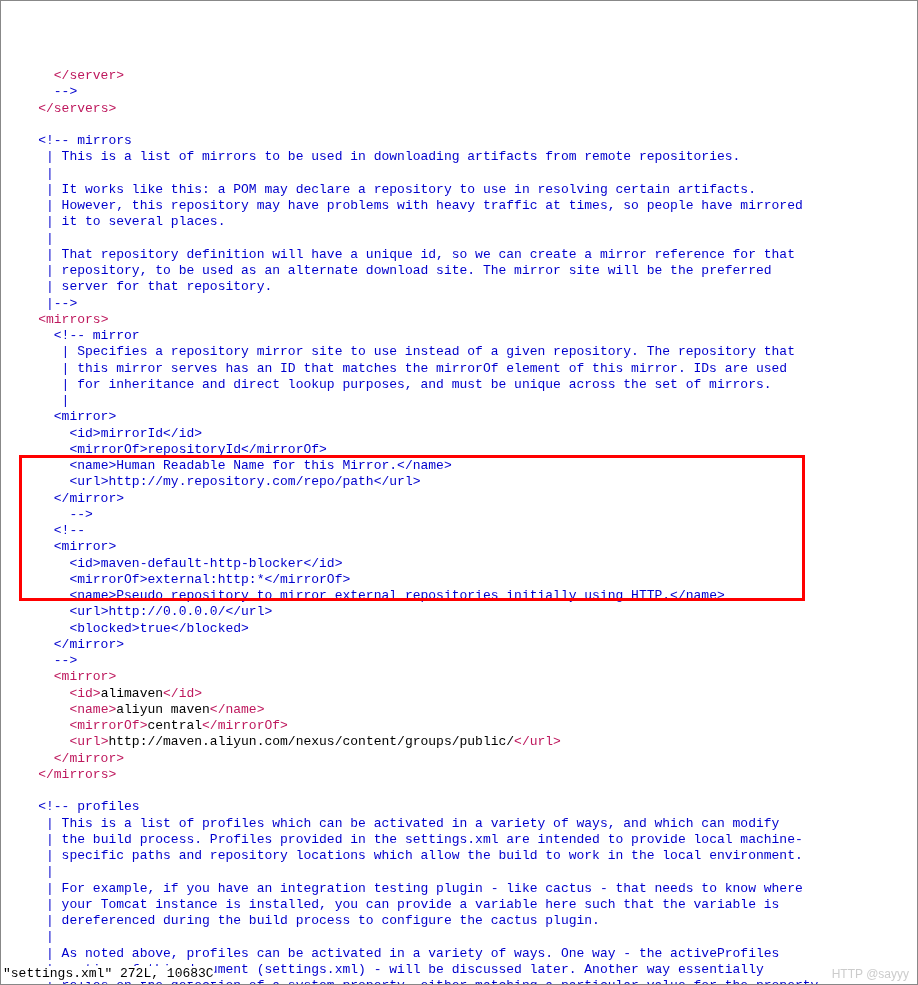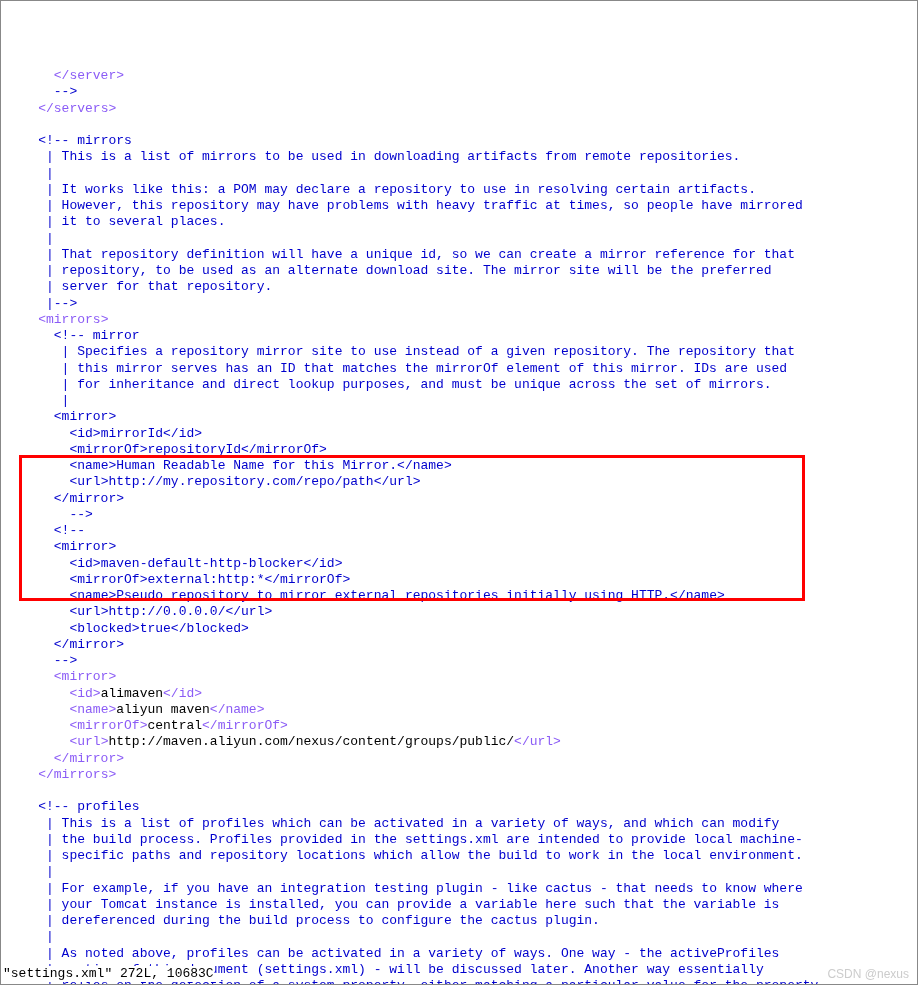--- a/index.html
+++ b/index.html
@@ -19,21 +19,21 @@
       border: 1px solid #888;
       width: 918px;
       height: 985px;
       position: relative;
     }
     .line {
       display: block;
       min-height: 16px;
     }
     .tag {
-      color: #8b5cf6;
+      color: #be185d;
     }
     .text {
       color: #0000cd;
     }
     .content {
       color: #000000;
       margin-top: 45px;
     }
     .highlight-box {
       position: absolute;
@@ -63,16 +63,16 @@
 <body>
 
 
 
 <div class="code-container" id="code-container"><div class="line">      <span class="tag">&lt;/server&gt;</span></div><div class="line">      <span class="text">--&gt;</span></div><div class="line">    <span class="tag">&lt;/servers&gt;</span></div><div class="line">&nbsp;</div><div class="line">    <span class="text">&lt;!-- mirrors</span></div><div class="line">    <span class="text"> | This is a list of mirrors to be used in downloading artifacts from remote repositories.</span></div><div class="line">    <span class="text"> |</span></div><div class="line">    <span class="text"> | It works like this: a POM may declare a repository to use in resolving certain artifacts.</span></div><div class="line">    <span class="text"> | However, this repository may have problems with heavy traffic at times, so people have mirrored</span></div><div class="line">    <span class="text"> | it to several places.</span></div><div class="line">    <span class="text"> |</span></div><div class="line">    <span class="text"> | That repository definition will have a unique id, so we can create a mirror reference for that</span></div><div class="line">    <span class="text"> | repository, to be used as an alternate download site. The mirror site will be the preferred</span></div><div class="line">    <span class="text"> | server for that repository.</span></div><div class="line">    <span class="text"> |--&gt;</span></div><div class="line">    <span class="tag">&lt;mirrors&gt;</span></div><div class="line">      <span class="text">&lt;!-- mirror</span></div><div class="line">      <span class="text"> | Specifies a repository mirror site to use instead of a given repository. The repository that</span></div><div class="line">      <span class="text"> | this mirror serves has an ID that matches the mirrorOf element of this mirror. IDs are used</span></div><div class="line">      <span class="text"> | for inheritance and direct lookup purposes, and must be unique across the set of mirrors.</span></div><div class="line">      <span class="text"> |</span></div><div class="line">      <span class="text">&lt;mirror&gt;</span></div><div class="line">        <span class="text">&lt;id&gt;mirrorId&lt;/id&gt;</span></div><div class="line">        <span class="text">&lt;mirrorOf&gt;repositoryId&lt;/mirrorOf&gt;</span></div><div class="line">        <span class="text">&lt;name&gt;Human Readable Name for this Mirror.&lt;/name&gt;</span></div><div class="line">        <span class="text">&lt;url&gt;http://my.repository.com/repo/path&lt;/url&gt;</span></div><div class="line">      <span class="text">&lt;/mirror&gt;</span></div><div class="line">        <span class="text">--&gt;</span></div><div class="line">      <span class="text">&lt;!--</span></div><div class="line">      <span class="text">&lt;mirror&gt;</span></div><div class="line">        <span class="text">&lt;id&gt;maven-default-http-blocker&lt;/id&gt;</span></div><div class="line">        <span class="text">&lt;mirrorOf&gt;external:http:*&lt;/mirrorOf&gt;</span></div><div class="line">        <span class="text">&lt;name&gt;Pseudo repository to mirror external repositories initially using HTTP.&lt;/name&gt;</span></div><div class="line">        <span class="text">&lt;url&gt;http://0.0.0.0/&lt;/url&gt;</span></div><div class="line">        <span class="text">&lt;blocked&gt;true&lt;/blocked&gt;</span></div><div class="line">      <span class="text">&lt;/mirror&gt;</span></div><div class="line">      <span class="text">--&gt;</span></div><div class="line">      <span class="tag">&lt;mirror&gt;</span></div><div class="line">        <span class="tag">&lt;id&gt;</span><span class="content">alimaven</span><span class="tag">&lt;/id&gt;</span></div><div class="line">        <span class="tag">&lt;name&gt;</span><span class="content">aliyun maven</span><span class="tag">&lt;/name&gt;</span></div><div class="line">        <span class="tag">&lt;mirrorOf&gt;</span><span class="content">central</span><span class="tag">&lt;/mirrorOf&gt;</span></div><div class="line">        <span class="tag">&lt;url&gt;</span><span class="content">http://maven.aliyun.com/nexus/content/groups/public/</span><span class="tag">&lt;/url&gt;</span></div><div class="line">      <span class="tag">&lt;/mirror&gt;</span></div><div class="line">    <span class="tag">&lt;/mirrors&gt;</span></div><div class="line">&nbsp;</div><div class="line">    <span class="text">&lt;!-- profiles</span></div><div class="line">    <span class="text"> | This is a list of profiles which can be activated in a variety of ways, and which can modify</span></div><div class="line">    <span class="text"> | the build process. Profiles provided in the settings.xml are intended to provide local machine-</span></div><div class="line">    <span class="text"> | specific paths and repository locations which allow the build to work in the local environment.</span></div><div class="line">    <span class="text"> |</span></div><div class="line">    <span class="text"> | For example, if you have an integration testing plugin - like cactus - that needs to know where</span></div><div class="line">    <span class="text"> | your Tomcat instance is installed, you can provide a variable here such that the variable is</span></div><div class="line">    <span class="text"> | dereferenced during the build process to configure the cactus plugin.</span></div><div class="line">    <span class="text"> |</span></div><div class="line">    <span class="text"> | As noted above, profiles can be activated in a variety of ways. One way - the activeProfiles</span></div><div class="line">    <span class="text"> | section of this document (settings.xml) - will be discussed later. Another way essentially</span></div><div class="line">    <span class="text"> | relies on the detection of a system property, either matching a particular value for the property,</span></div></div>
 
 <div class="highlight-box" id="highlight-box" style="top: 454px; left: 18px; width: 786px; height: 146px;"></div>
 
 <div class="status-bar">"settings.xml" 272L, 10683C</div>
 
-<div class="watermark">CSDN @nexus</div>
+<div class="watermark">HTTP @sayyy</div>
 
 
 
 
 </body></html>

